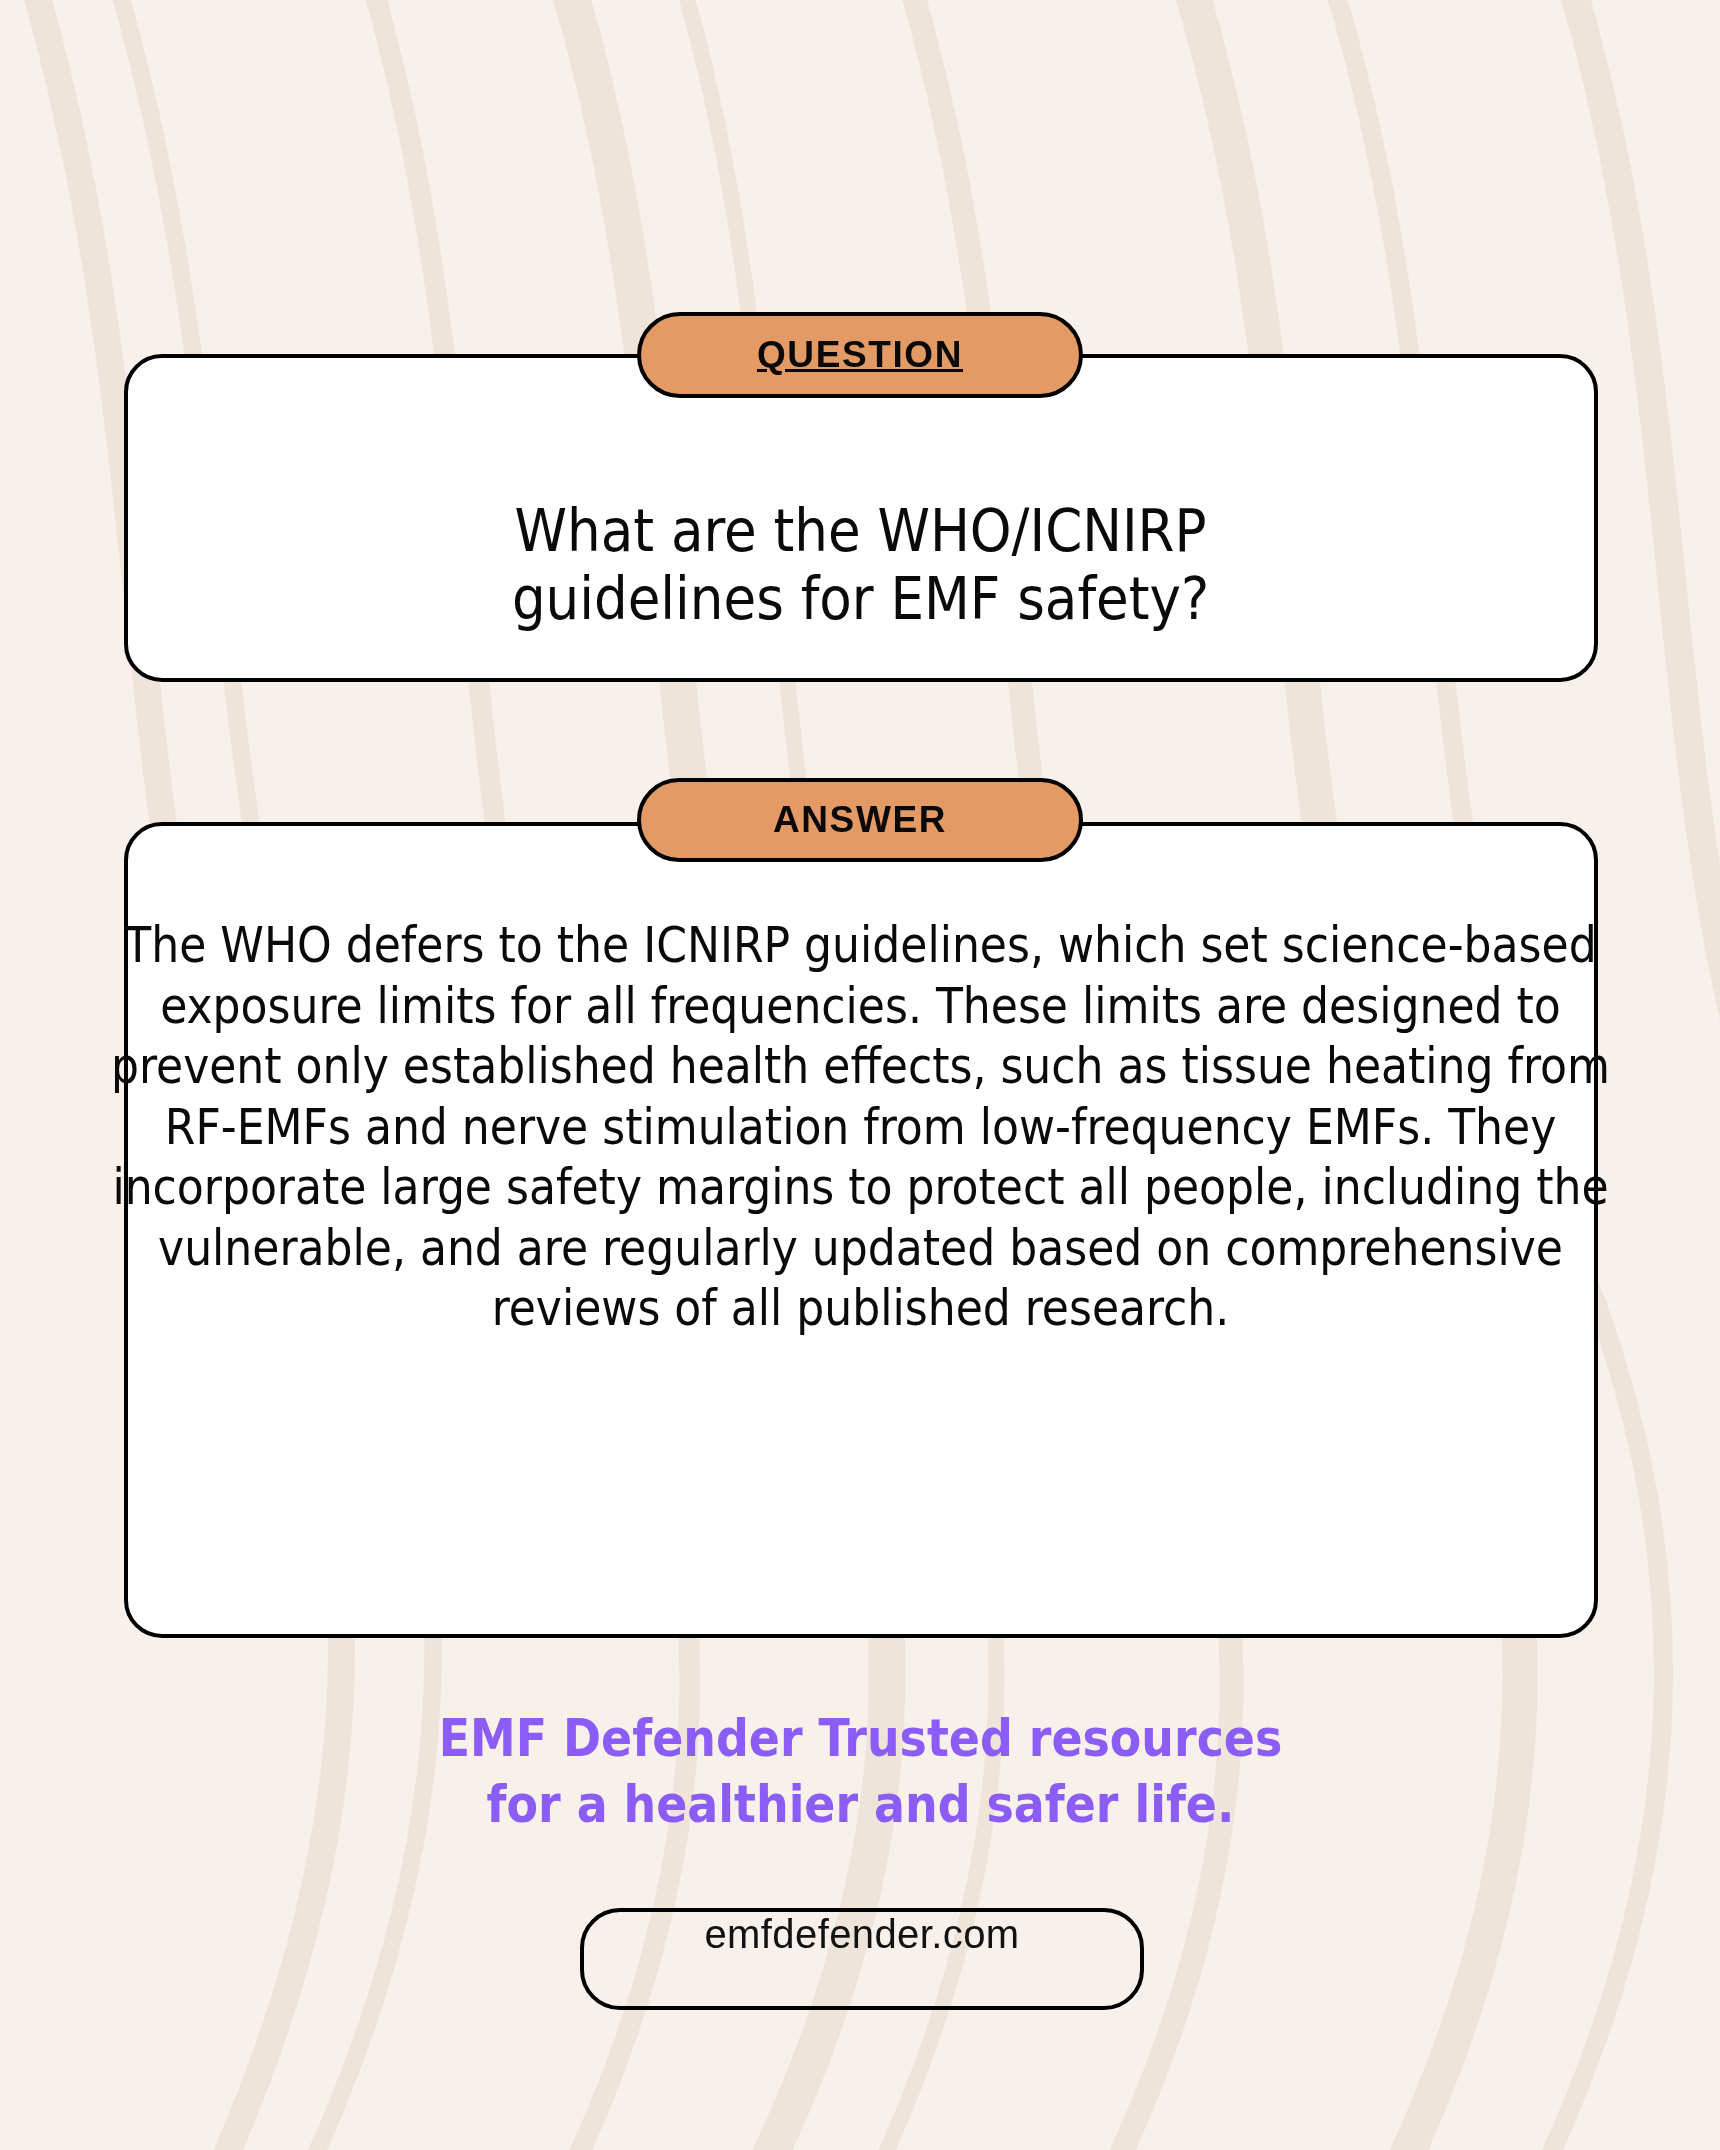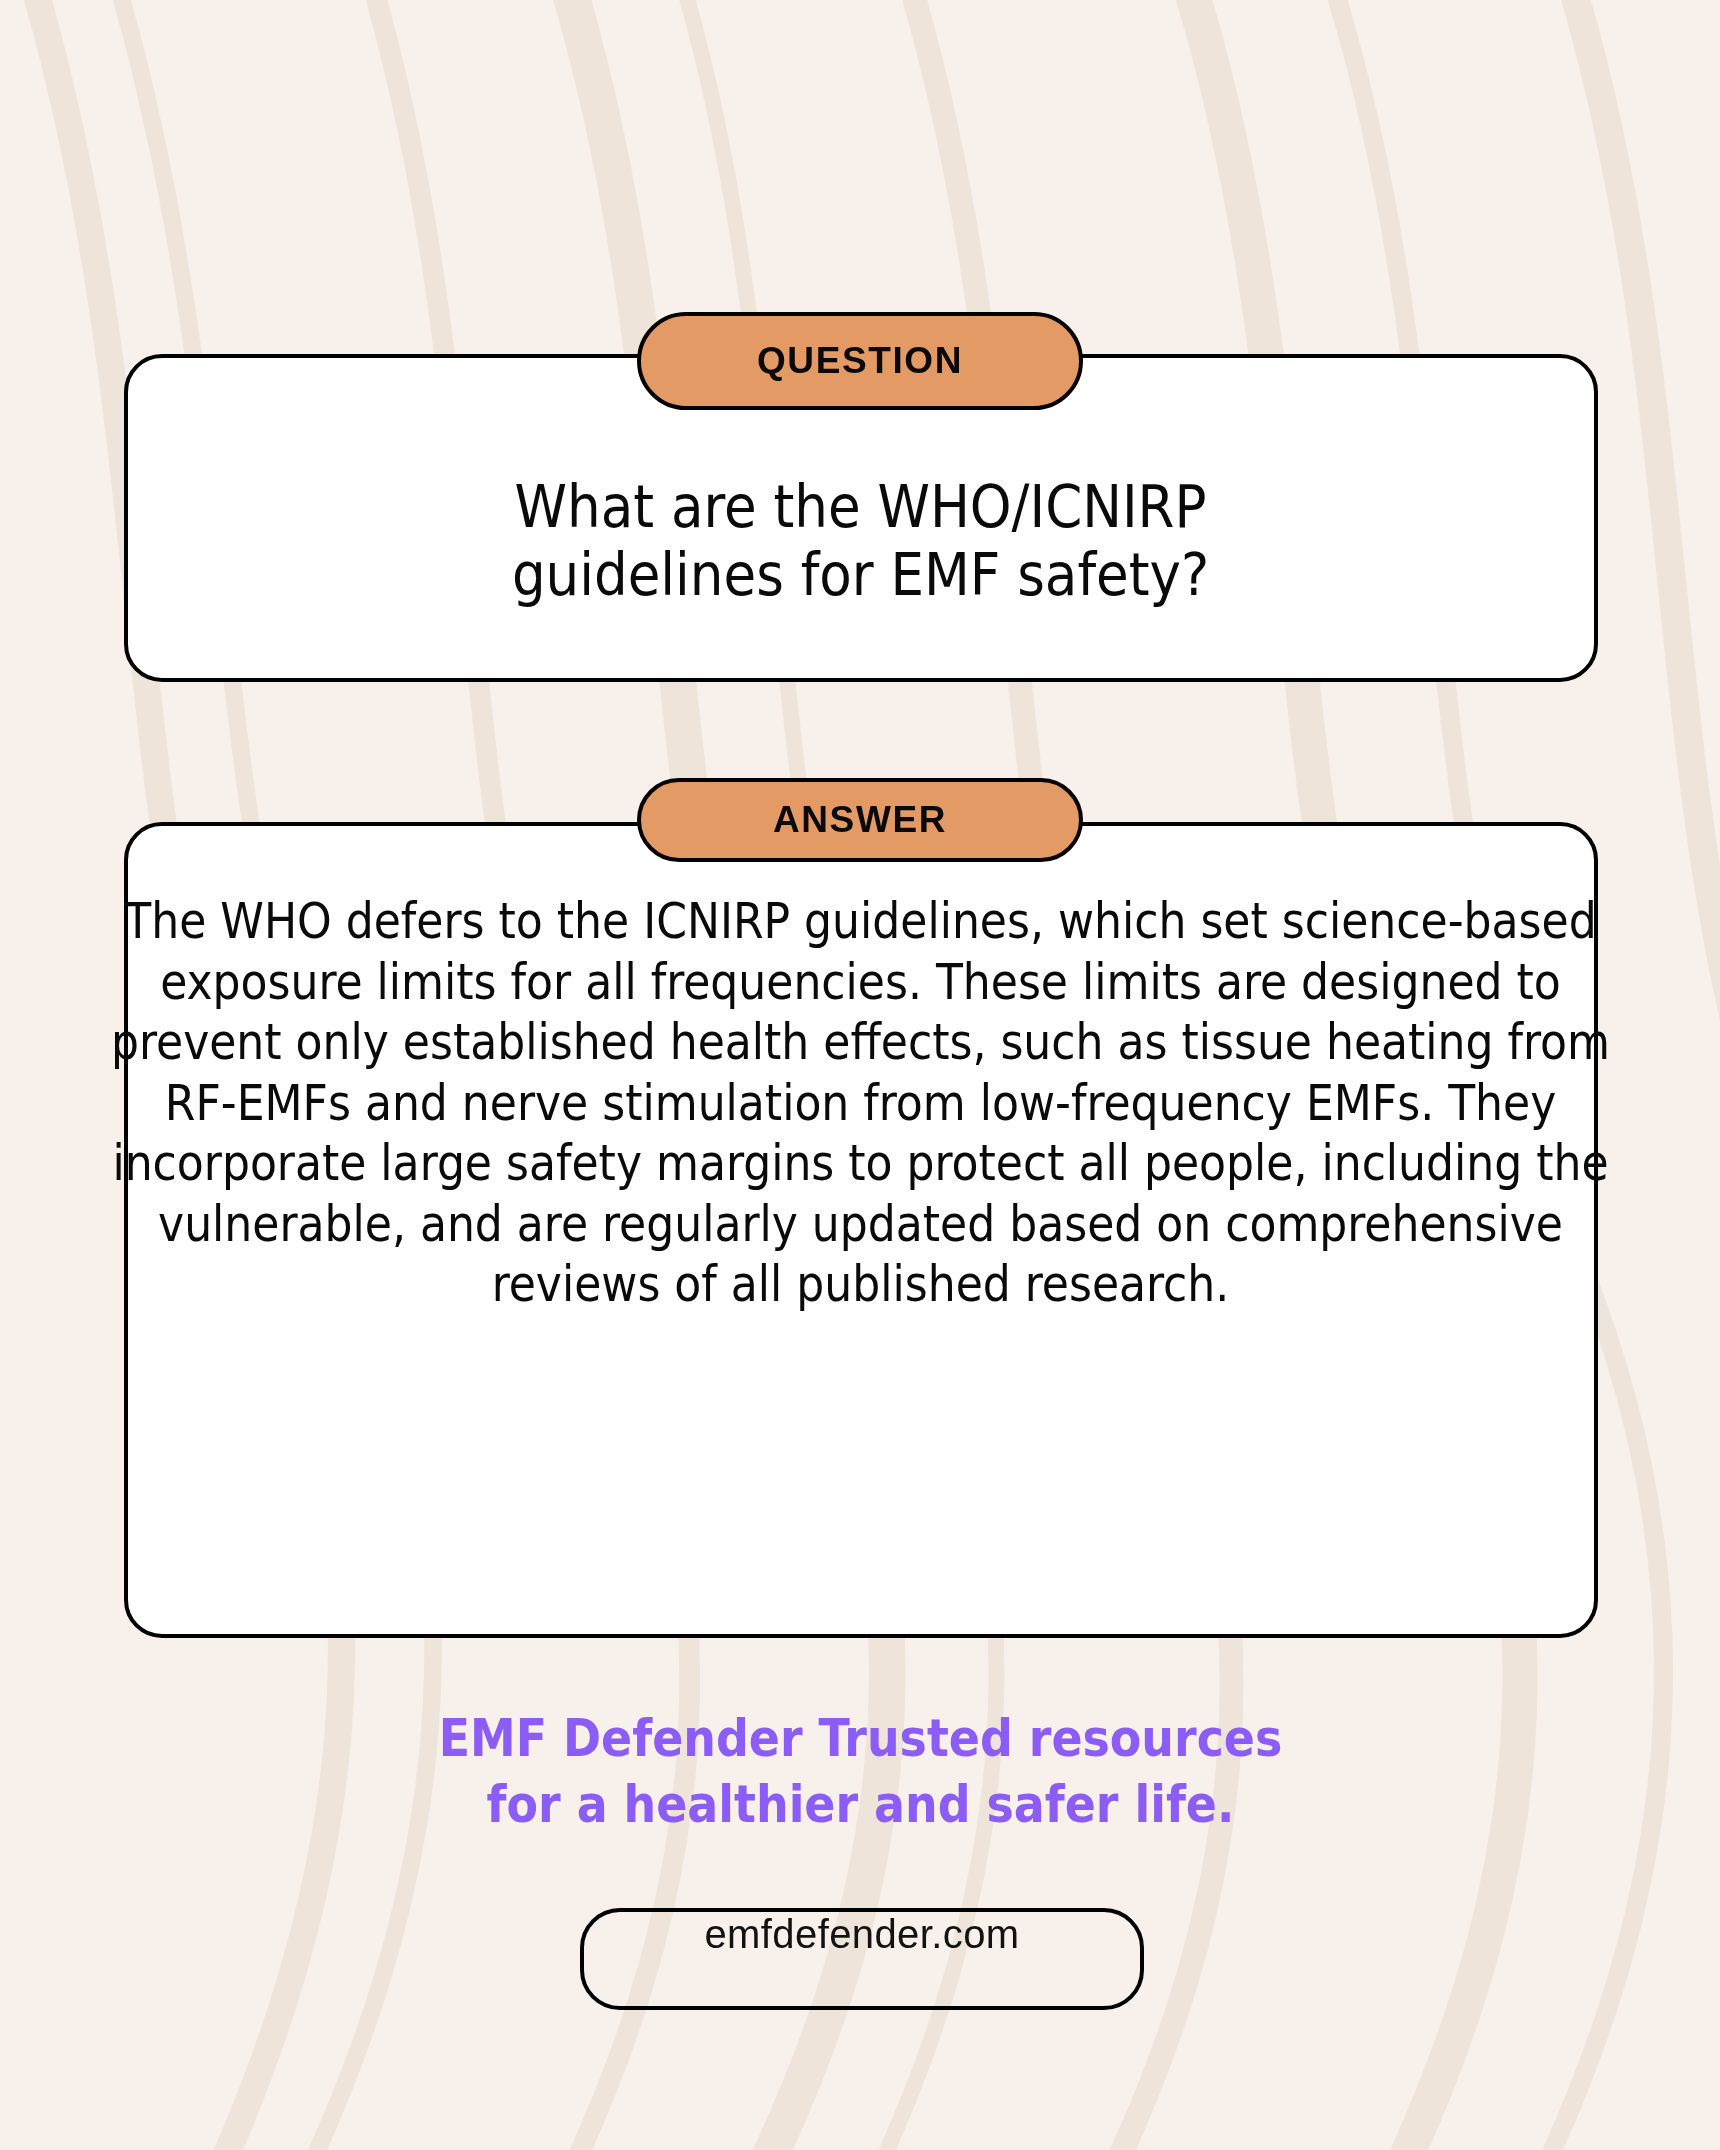--- a/index.html
+++ b/index.html
@@ -69,22 +69,23 @@
     font-family: "Liberation Sans", sans-serif;
     font-weight: 700;
     letter-spacing: 1.6px;
     z-index: 4;
   }
 
   #question-badge {
     left: 637px;
     top: 312px;
     width: 446px;
-    height: 98px;
+    height: 86px;
     font-size: 37px;
+    text-decoration: underline;
   }
 
   #answer-badge {
     left: 637px;
     top: 778px;
     width: 446px;
     height: 84px;
     font-size: 37px;
   }
 
@@ -92,20 +93,21 @@
   .card-text {
     position: absolute;
     left: 0;
     right: 0;
     text-align: center;
     color: #0a0a0a;
     font-family: "DejaVu Sans Condensed", "Liberation Sans Narrow",
                  "DejaVu Sans", sans-serif;
     font-stretch: condensed;
     white-space: pre-line;
+    margin-top: 24px;
   }
 
   #question-text {
     top: 473px;
     font-size: 59px;
     line-height: 1.16;
     padding: 0 167px;
   }
 
   #answer-text {

